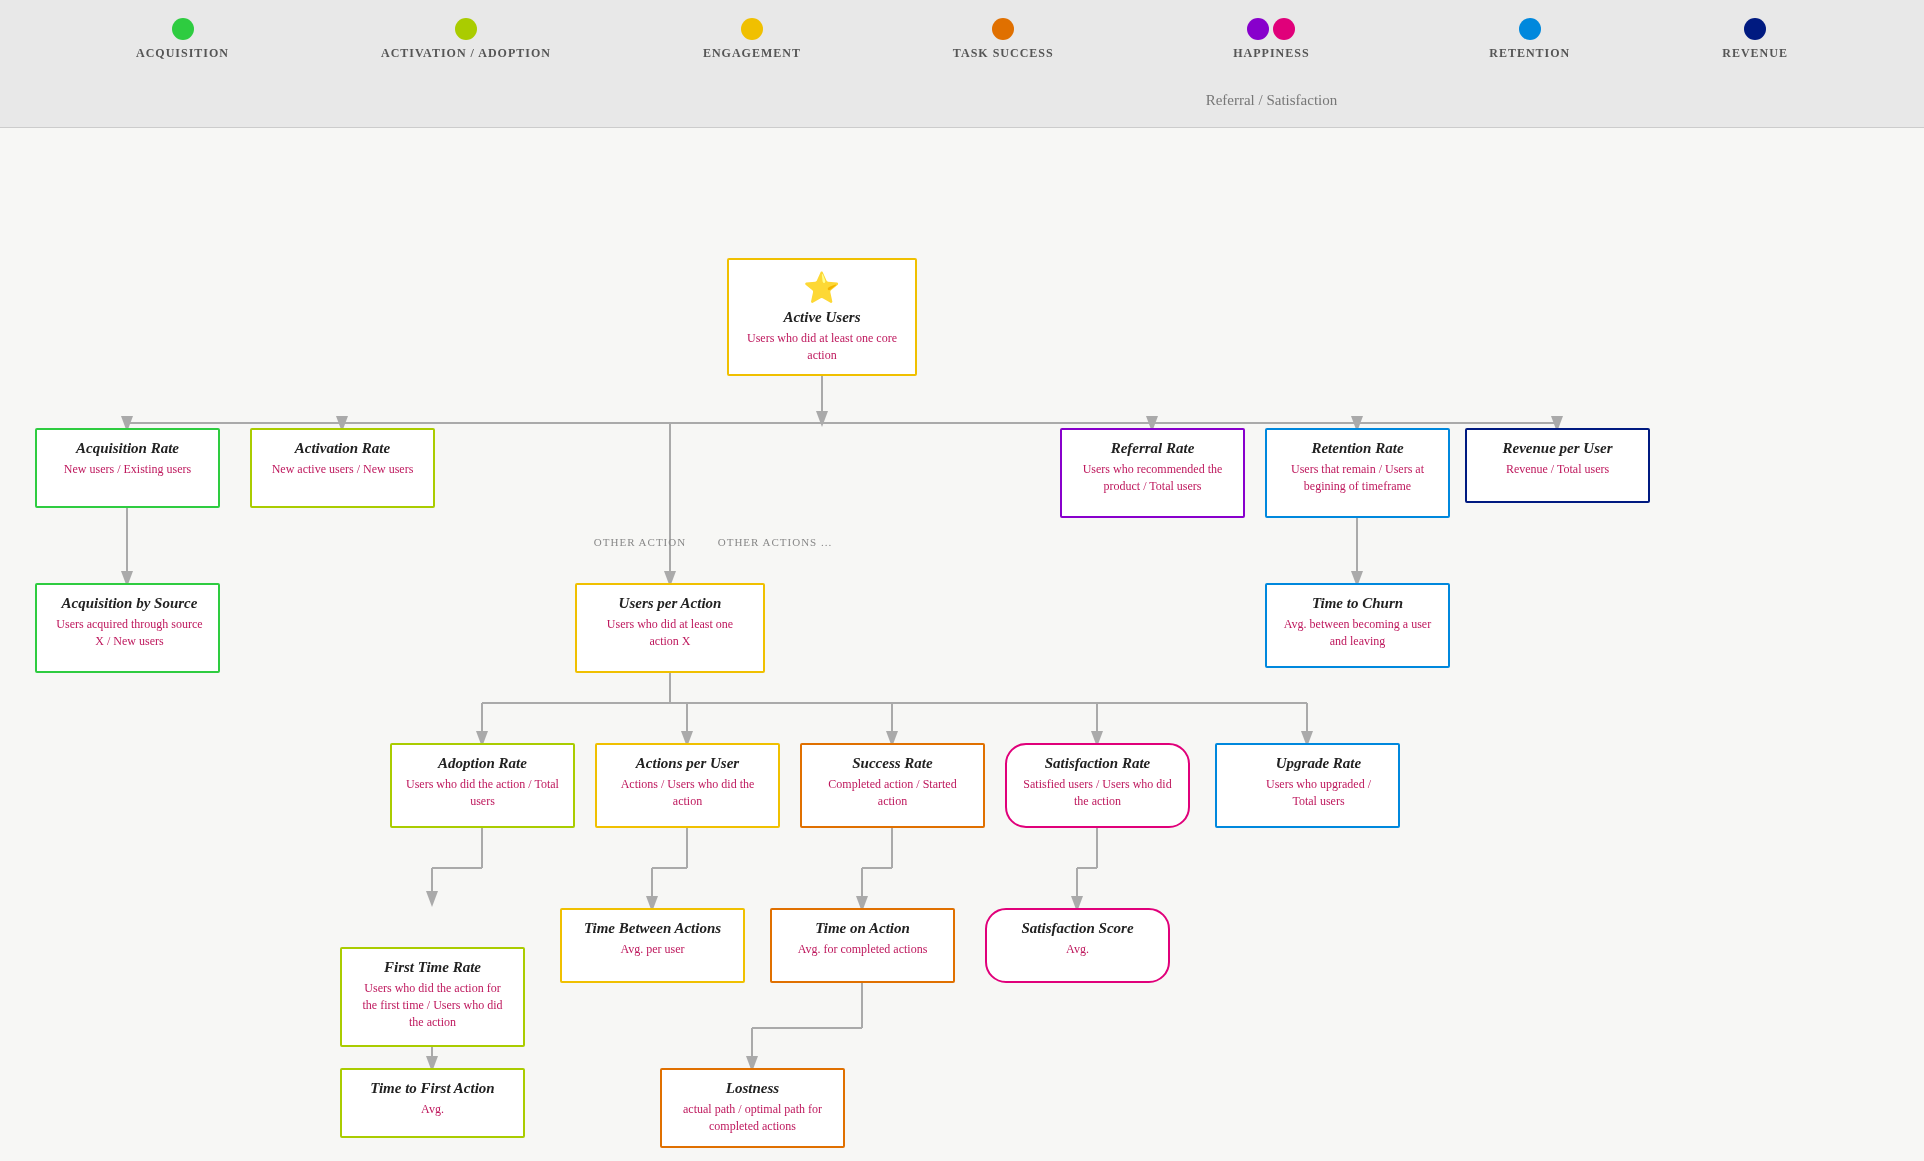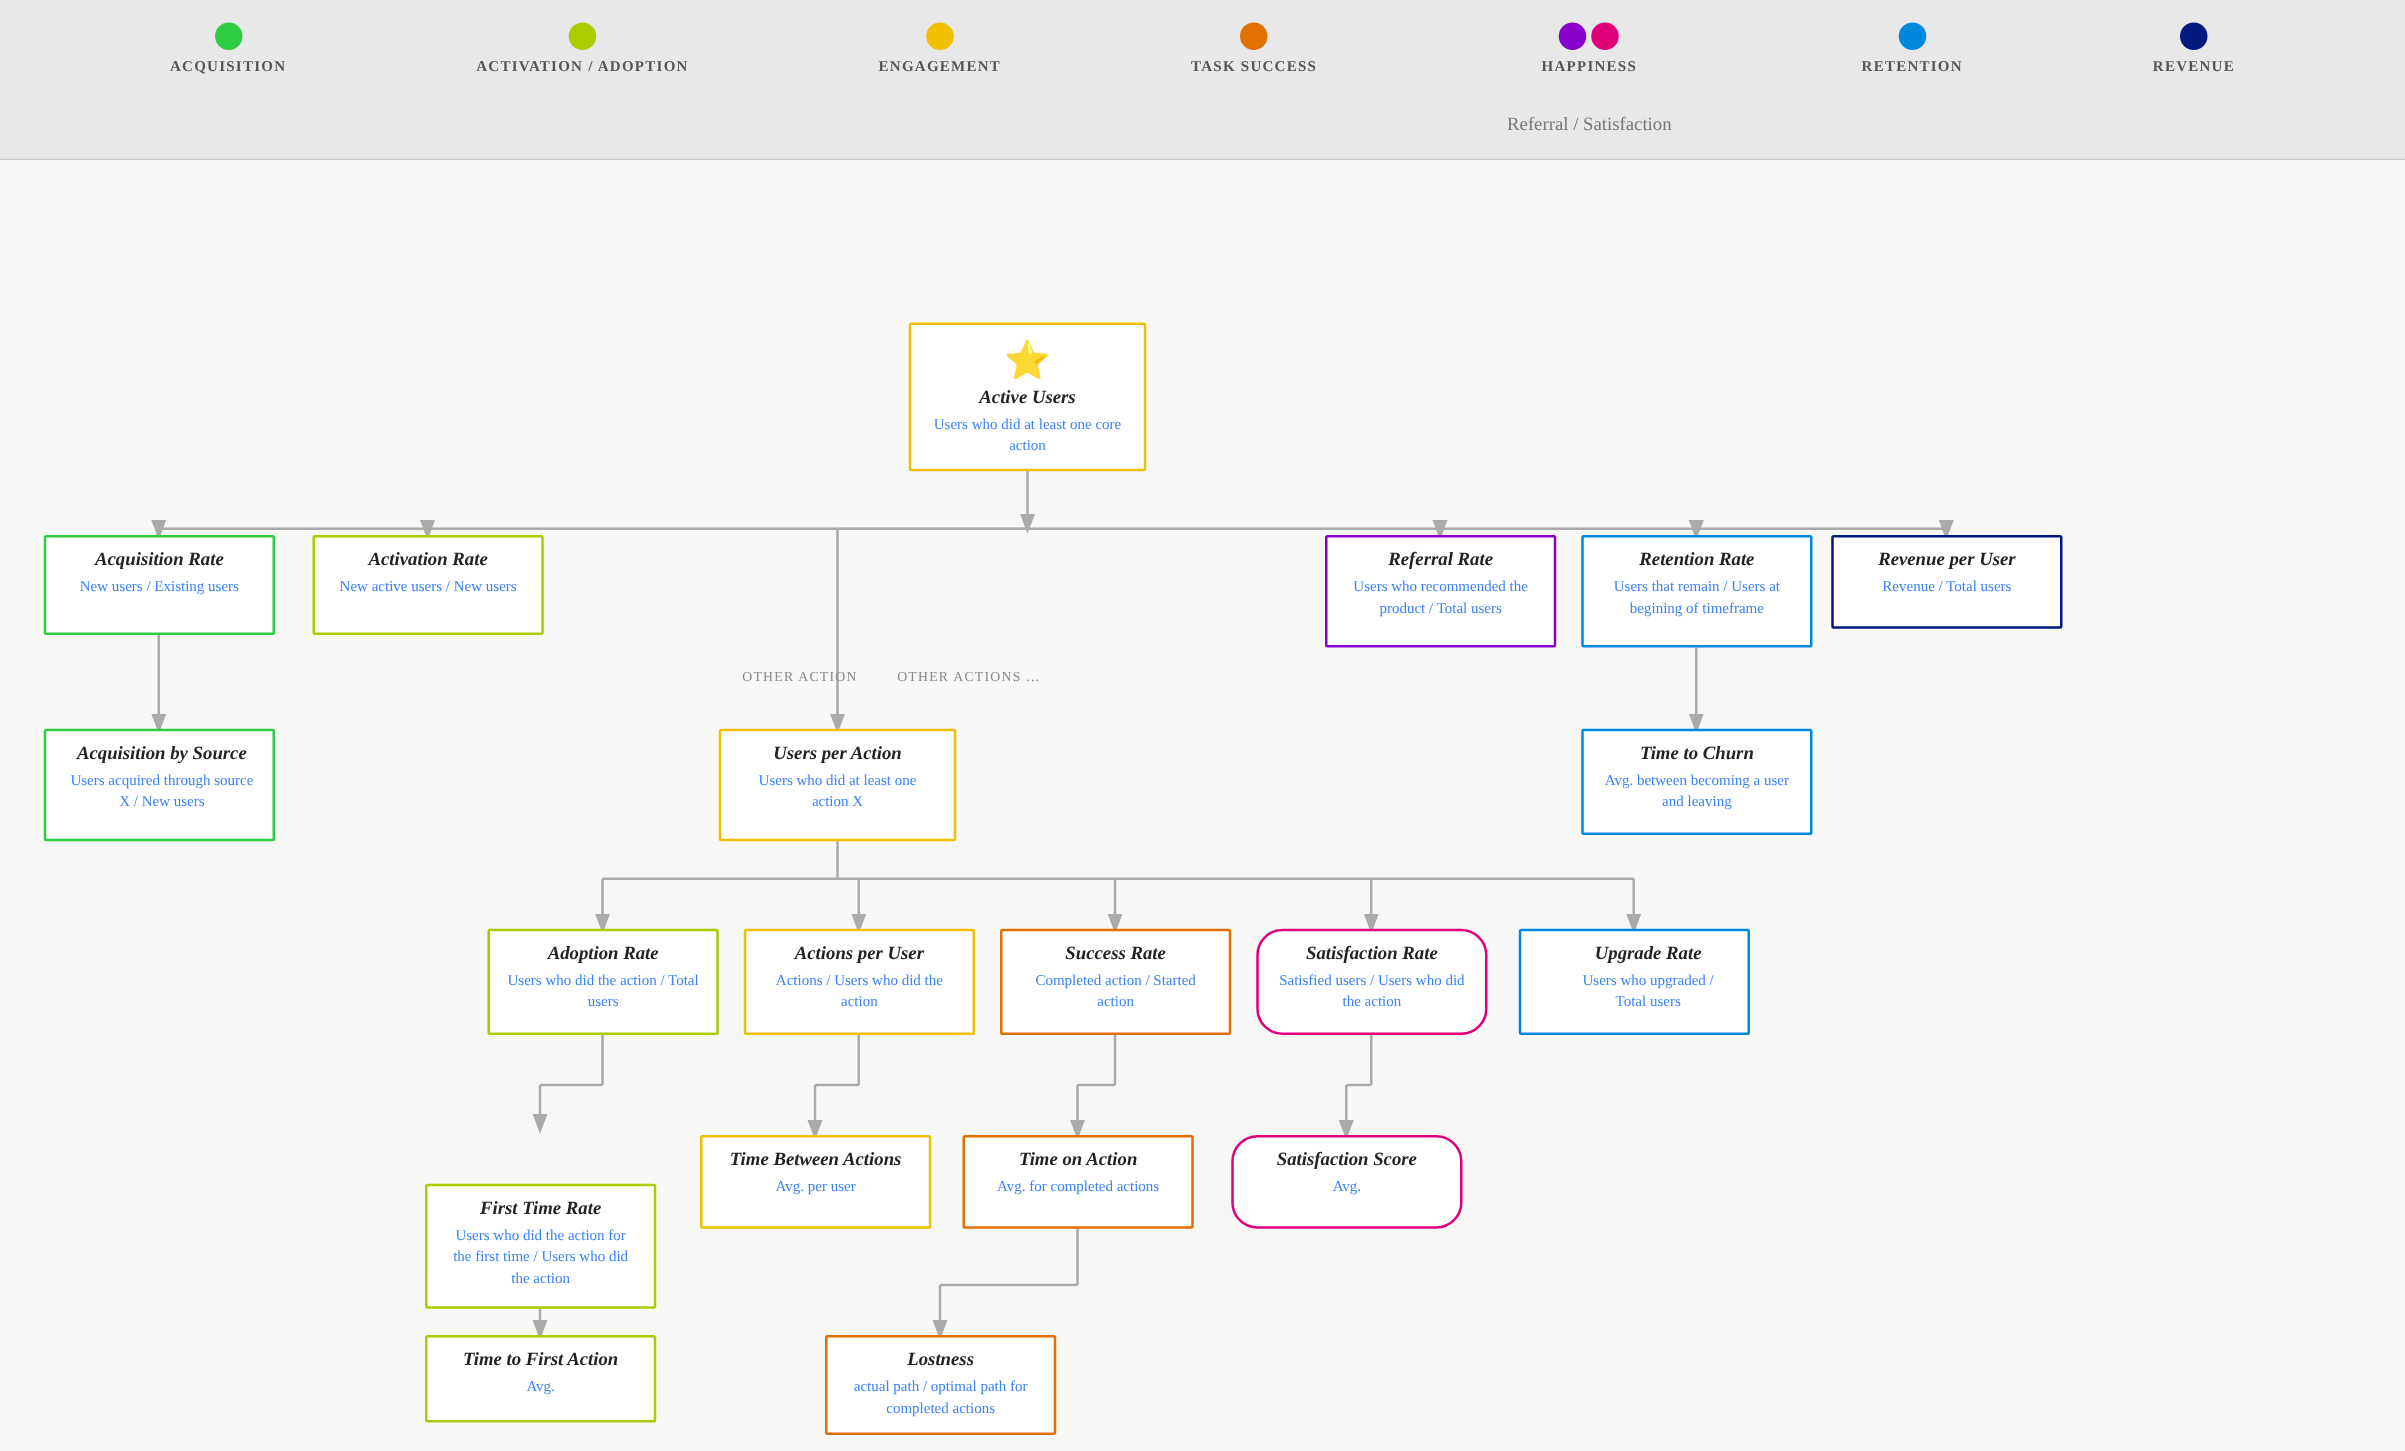--- a/index.html
+++ b/index.html
@@ -69,21 +69,21 @@
     }
     .node-title {
       font-style: italic;
       font-size: 15px;
       font-weight: bold;
       margin-bottom: 4px;
       color: #222;
     }
     .node-subtitle {
       font-size: 12px;
-      color: #3b82f6;
+      color: #be185d;
       line-height: 1.4;
     }
     .node-star {
       font-size: 30px;
       margin-bottom: 4px;
       display: block;
     }
 
     
     .border-green { border-color: #2ecc40; }

